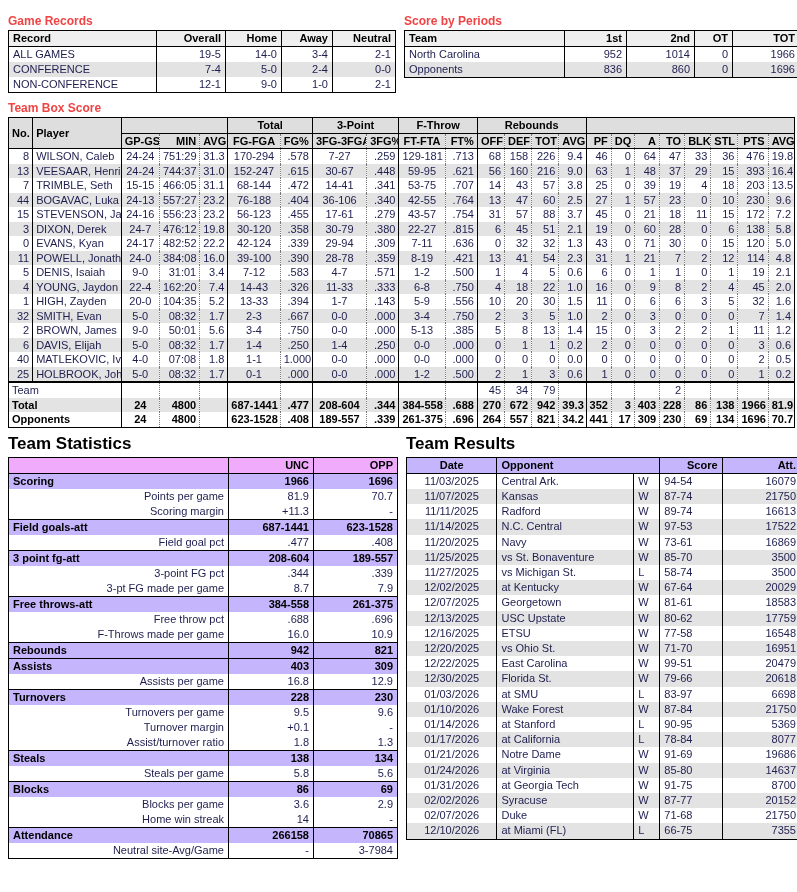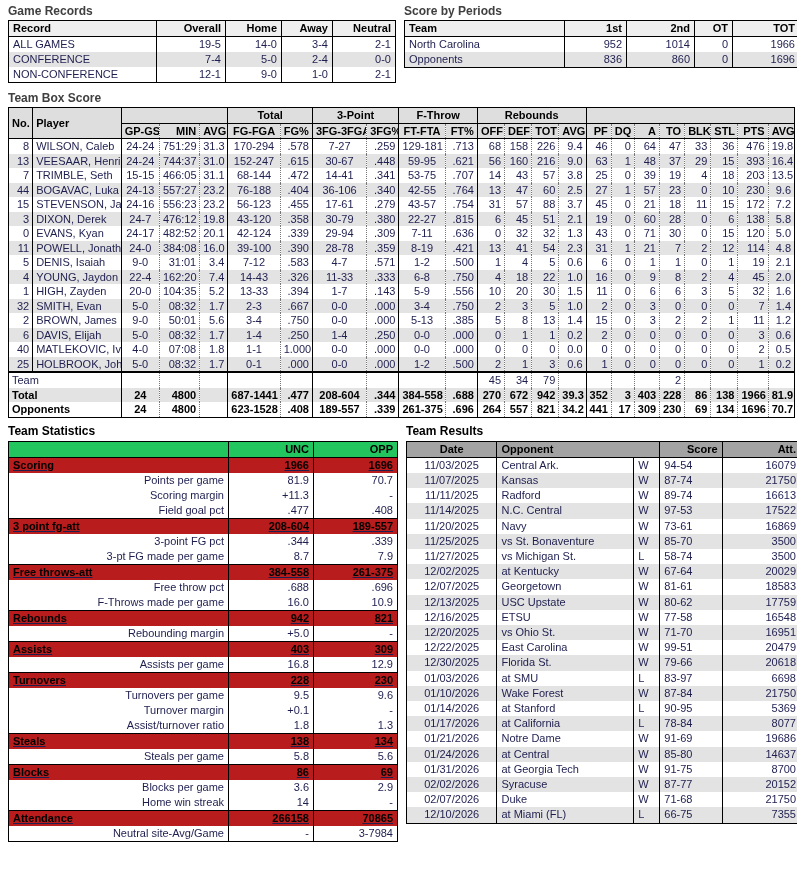--- a/index.html
+++ b/index.html
@@ -3,22 +3,22 @@
 <meta charset="utf-8">
 <style>
   * { box-sizing: border-box; margin: 0; padding: 0; }
   html,body { background:#fff; }
   body {
     width: 797px; height: 892px;
     font-family: "Liberation Sans", sans-serif;
     font-size: 11px; color: #1e1e4f;
     padding: 3px 2px 0 8px; overflow: hidden;
   }
-  .title-sm { font-size: 12px; font-weight: bold; color:#404040; margin: 1px 0 2px 0; }
-  .title-lg { font-size: 12px; font-weight: bold; color:#000; margin: 6px 0 3px 0; }
+  .title-sm { font-size: 12px; font-weight: bold; color:#ef4444; margin: 11px 0 2px 0; }
+  .title-lg { font-size: 17px; font-weight: bold; color:#000; margin: 6px 0 3px 0; }
   table { border-collapse: collapse; table-layout: fixed; background:#fff;padding-left:48px; }
   td, th { padding: 1px 4px; line-height: 13px; overflow: hidden; white-space: nowrap; }
   th { color:#000; font-weight: bold; }
   .tl { text-align: left; } .tr { text-align: right; } .ctr { text-align: center; }
   .bold { font-weight: bold; color:#000; }
   .alt { background: #e3e3e3; }
   .ind { padding-left: 42px; text-align: right; }
 
   
   .simple { border: 1.5px solid #000; }
@@ -30,28 +30,28 @@
   .bs td, .bs th { padding: 1px 3px; line-height: 12.5px; }
   .bs thead th { background:#dedede; }
   .bs thead tr.r2 th, .bs thead th[rowspan] { border-bottom: 1.5px solid #000; }
   .bs thead tr.r1 th.gl { border-bottom: 1px solid #000; }
   .bs .sl { border-left: 1px solid #000; }
   .bs .dl { border-left: 1px dotted #777; }
   .bs tr.teamrow td { border-top: 2px solid #000; }
 
   
   .ts-table { width: 389px; border: 1.5px solid #000; }
-  .ts-table thead th { border-bottom: 1.5px solid #000; background:#22c55e; }
-  .ts-table tr.grp { background:#b91c1c;text-decoration:underline; }
+  .ts-table thead th { border-bottom: 1.5px solid #000; background:#f0abfc; }
+  .ts-table tr.grp { background:#c4b5fd; }
   .ts-table tr.grp td { border-top: 1px solid #000; font-weight: bold; color:#000; }
   .ts-table td.sl, .ts-table th.sl { border-left: 1px solid #000; }
 
   
   .res-table { width: 395px; border: 1.5px solid #000; }
-  .res-table thead th { background:#a3a3a3; border-bottom: 1.5px solid #000; }
+  .res-table thead th { background:#c4b5fd; border-bottom: 1.5px solid #000; }
   .res-table td.sl, .res-table th.sl { border-left: 1px solid #000; }
   .res-table td, .res-table th { line-height: 13.2px; }
 
   .row { display: flex; gap: 8px; align-items: flex-start; }
   .grow { flex: 0 0 auto; }
 </style>
 </head>
 <body>
 
 <div class="row">
@@ -328,21 +328,21 @@
           <td class="tr dl">15</td>
           <td class="tr dl">172</td>
           <td class="tr dl">7.2</td>
         </tr>
         <tr class="alt">
           <td class="tr">3</td>
           <td class="tl sl">DIXON, Derek</td>
           <td class="ctr sl">24-7</td>
           <td class="tr dl">476:12</td>
           <td class="tr dl">19.8</td>
-          <td class="ctr sl">43-120</td>
+          <td class="ctr sl">30-120</td>
           <td class="tr dl">.358</td>
           <td class="ctr sl">30-79</td>
           <td class="tr dl">.380</td>
           <td class="ctr sl">22-27</td>
           <td class="tr dl">.815</td>
           <td class="tr sl">6</td>
           <td class="tr dl">45</td>
           <td class="tr dl">51</td>
           <td class="tr dl">2.1</td>
           <td class="tr sl">19</td>
@@ -352,21 +352,21 @@
           <td class="tr dl">0</td>
           <td class="tr dl">6</td>
           <td class="tr dl">138</td>
           <td class="tr dl">5.8</td>
         </tr>
         <tr>
           <td class="tr">0</td>
           <td class="tl sl">EVANS, Kyan</td>
           <td class="ctr sl">24-17</td>
           <td class="tr dl">482:52</td>
-          <td class="tr dl">20.1</td>
+          <td class="tr dl">22.2</td>
           <td class="ctr sl">42-124</td>
           <td class="tr dl">.339</td>
           <td class="ctr sl">29-94</td>
           <td class="tr dl">.309</td>
           <td class="ctr sl">7-11</td>
           <td class="tr dl">.636</td>
           <td class="tr sl">0</td>
           <td class="tr dl">32</td>
           <td class="tr dl">32</td>
           <td class="tr dl">1.3</td>
@@ -706,20 +706,25 @@
           <tr>
             <td class="tl ind">Points per game</td>
             <td class="tr sl">81.9</td>
             <td class="tr sl">70.7</td>
           </tr>
           <tr>
             <td class="tl ind">Scoring margin</td>
             <td class="tr sl">+11.3</td>
             <td class="tr sl">-</td>
           </tr>
+          <tr class="grp">
+            <td class="tl">Field goals-att</td>
+            <td class="tr sl">687-1441</td>
+            <td class="tr sl">623-1528</td>
+          </tr>
           <tr>
             <td class="tl ind">Field goal pct</td>
             <td class="tr sl">.477</td>
             <td class="tr sl">.408</td>
           </tr>
           <tr class="grp">
             <td class="tl">3 point fg-att</td>
             <td class="tr sl">208-604</td>
             <td class="tr sl">189-557</td>
           </tr>
@@ -745,25 +750,20 @@
           </tr>
           <tr>
             <td class="tl ind">F-Throws made per game</td>
             <td class="tr sl">16.0</td>
             <td class="tr sl">10.9</td>
           </tr>
           <tr class="grp">
             <td class="tl">Rebounds</td>
             <td class="tr sl">942</td>
             <td class="tr sl">821</td>
-          </tr>
-          <tr>
-            <td class="tl ind">Rebounding margin</td>
-            <td class="tr sl">+5.0</td>
-            <td class="tr sl">-</td>
           </tr>
           <tr class="grp">
             <td class="tl">Assists</td>
             <td class="tr sl">403</td>
             <td class="tr sl">309</td>
           </tr>
           <tr>
             <td class="tl ind">Assists per game</td>
             <td class="tr sl">16.8</td>
             <td class="tr sl">12.9</td>
@@ -974,21 +974,21 @@
           </tr>
           <tr>
             <td class="ctr">01/21/2026</td>
             <td class="tl sl">Notre Dame</td>
             <td class="tl sl">W</td>
             <td class="tl sl">91-69</td>
             <td class="tr sl">19686</td>
           </tr>
           <tr class="alt">
             <td class="ctr">01/24/2026</td>
-            <td class="tl sl">at Central</td>
+            <td class="tl sl">at Virginia</td>
             <td class="tl sl">W</td>
             <td class="tl sl">85-80</td>
             <td class="tr sl">14637</td>
           </tr>
           <tr>
             <td class="ctr">01/31/2026</td>
             <td class="tl sl">at Georgia Tech</td>
             <td class="tl sl">W</td>
             <td class="tl sl">91-75</td>
             <td class="tr sl">8700</td>

